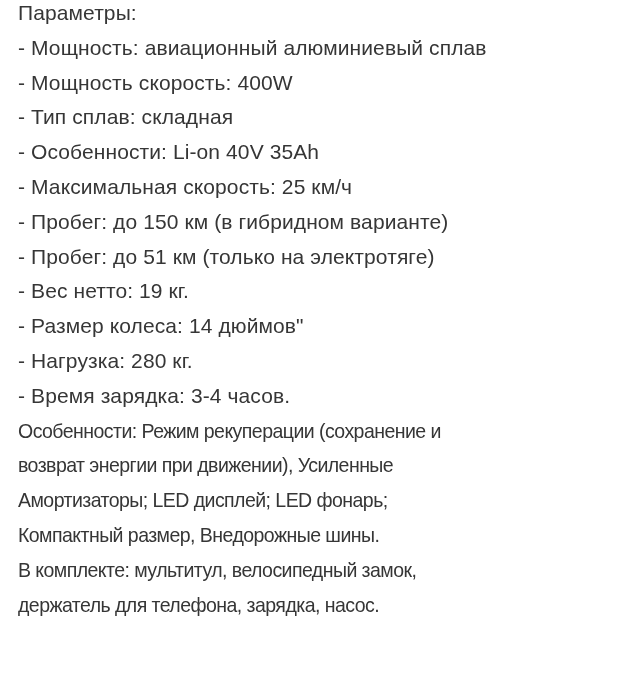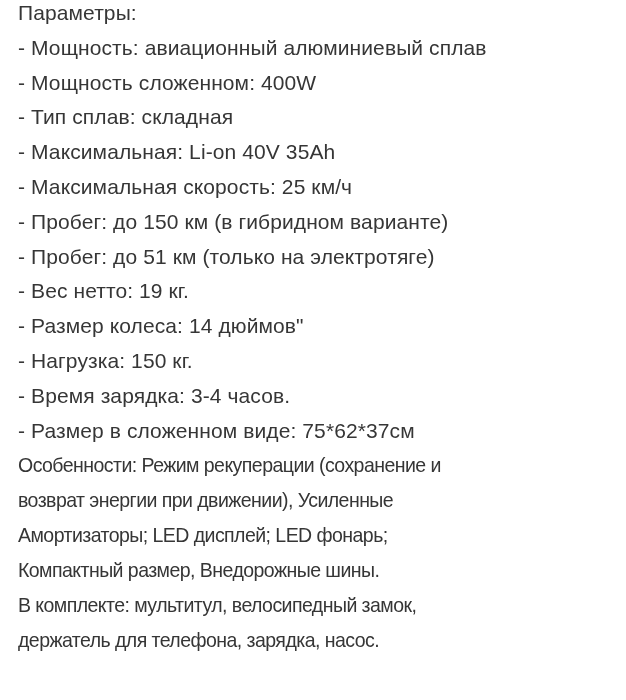--- a/index.html
+++ b/index.html
@@ -42,31 +42,30 @@
     }
   </style>
 </head>
 <body>
 
 <div class="doc">
   <span class="line">Параметры:</span>
 
   <div>
     <span class="line">- Мощность: авиационный алюминиевый сплав</span>
-    <span class="line">- Мощность сложенном: 400W</span>
+    <span class="line">- Мощность скорость: 400W</span>
     <span class="line">- Тип сплав: складная</span>
-    <span class="line">- Максимальная: Li-on 40V 35Ah</span>
+    <span class="line">- Особенности: Li-on 40V 35Ah</span>
     <span class="line">- Максимальная скорость: 25 км/ч</span>
     <span class="line">- Пробег: до 150 км (в гибридном варианте)</span>
     <span class="line">- Пробег: до 51 км (только на электротяге)</span>
     <span class="line">- Вес нетто: 19 кг.</span>
     <span class="line">- Размер колеса: 14 дюймов"</span>
-    <span class="line">- Нагрузка: 150 кг.</span>
+    <span class="line">- Нагрузка: 280 кг.</span>
     <span class="line">- Время зарядка: 3-4 часов.</span>
-    <span class="line">- Размер в сложенном виде: 75*62*37см</span>
   </div>
 
   <div class="features">
     <span class="line">Особенности: Режим рекуперации (сохранение и</span>
     <span class="line">возврат энергии при движении), Усиленные</span>
     <span class="line">Амортизаторы; LED дисплей; LED фонарь;</span>
     <span class="line">Компактный размер, Внедорожные шины.</span>
     <span class="line">В комплекте: мультитул, велосипедный замок,</span>
     <span class="line">держатель для телефона, зарядка, насос.</span>
   </div>

